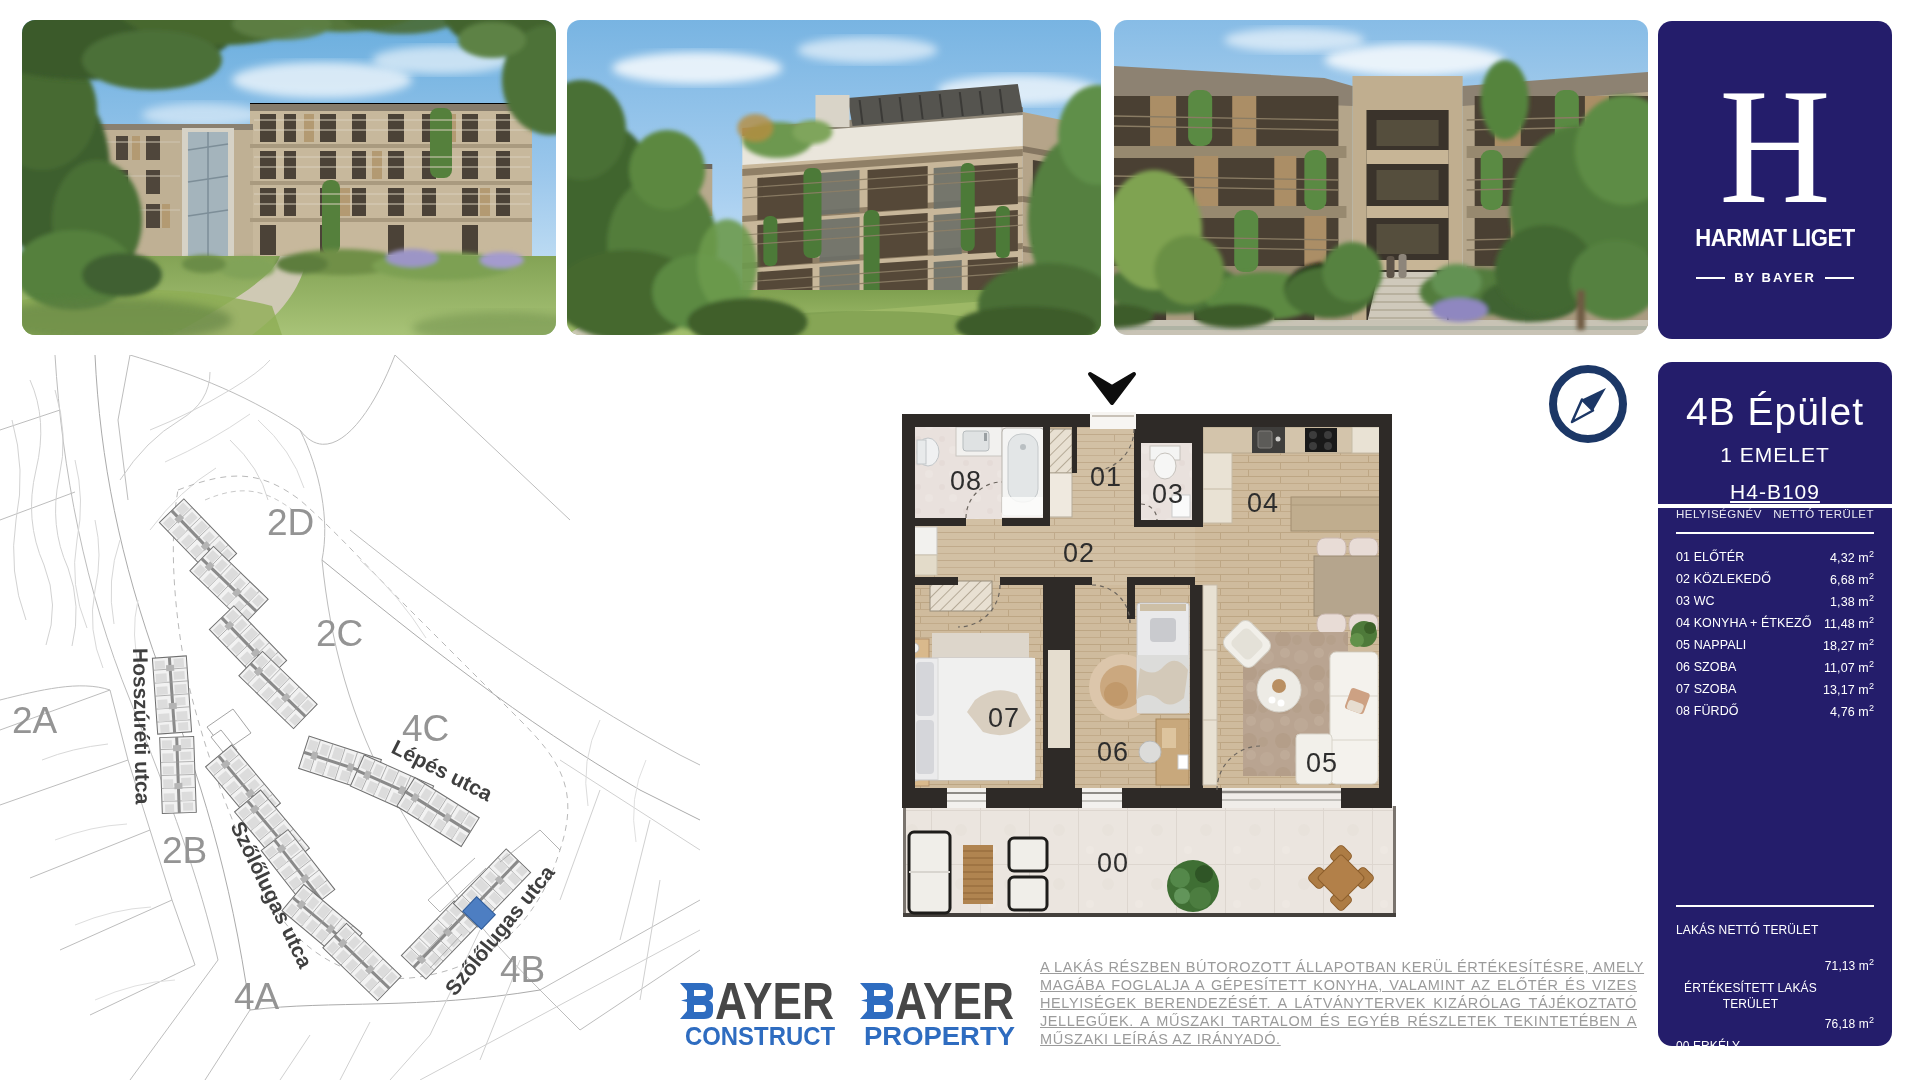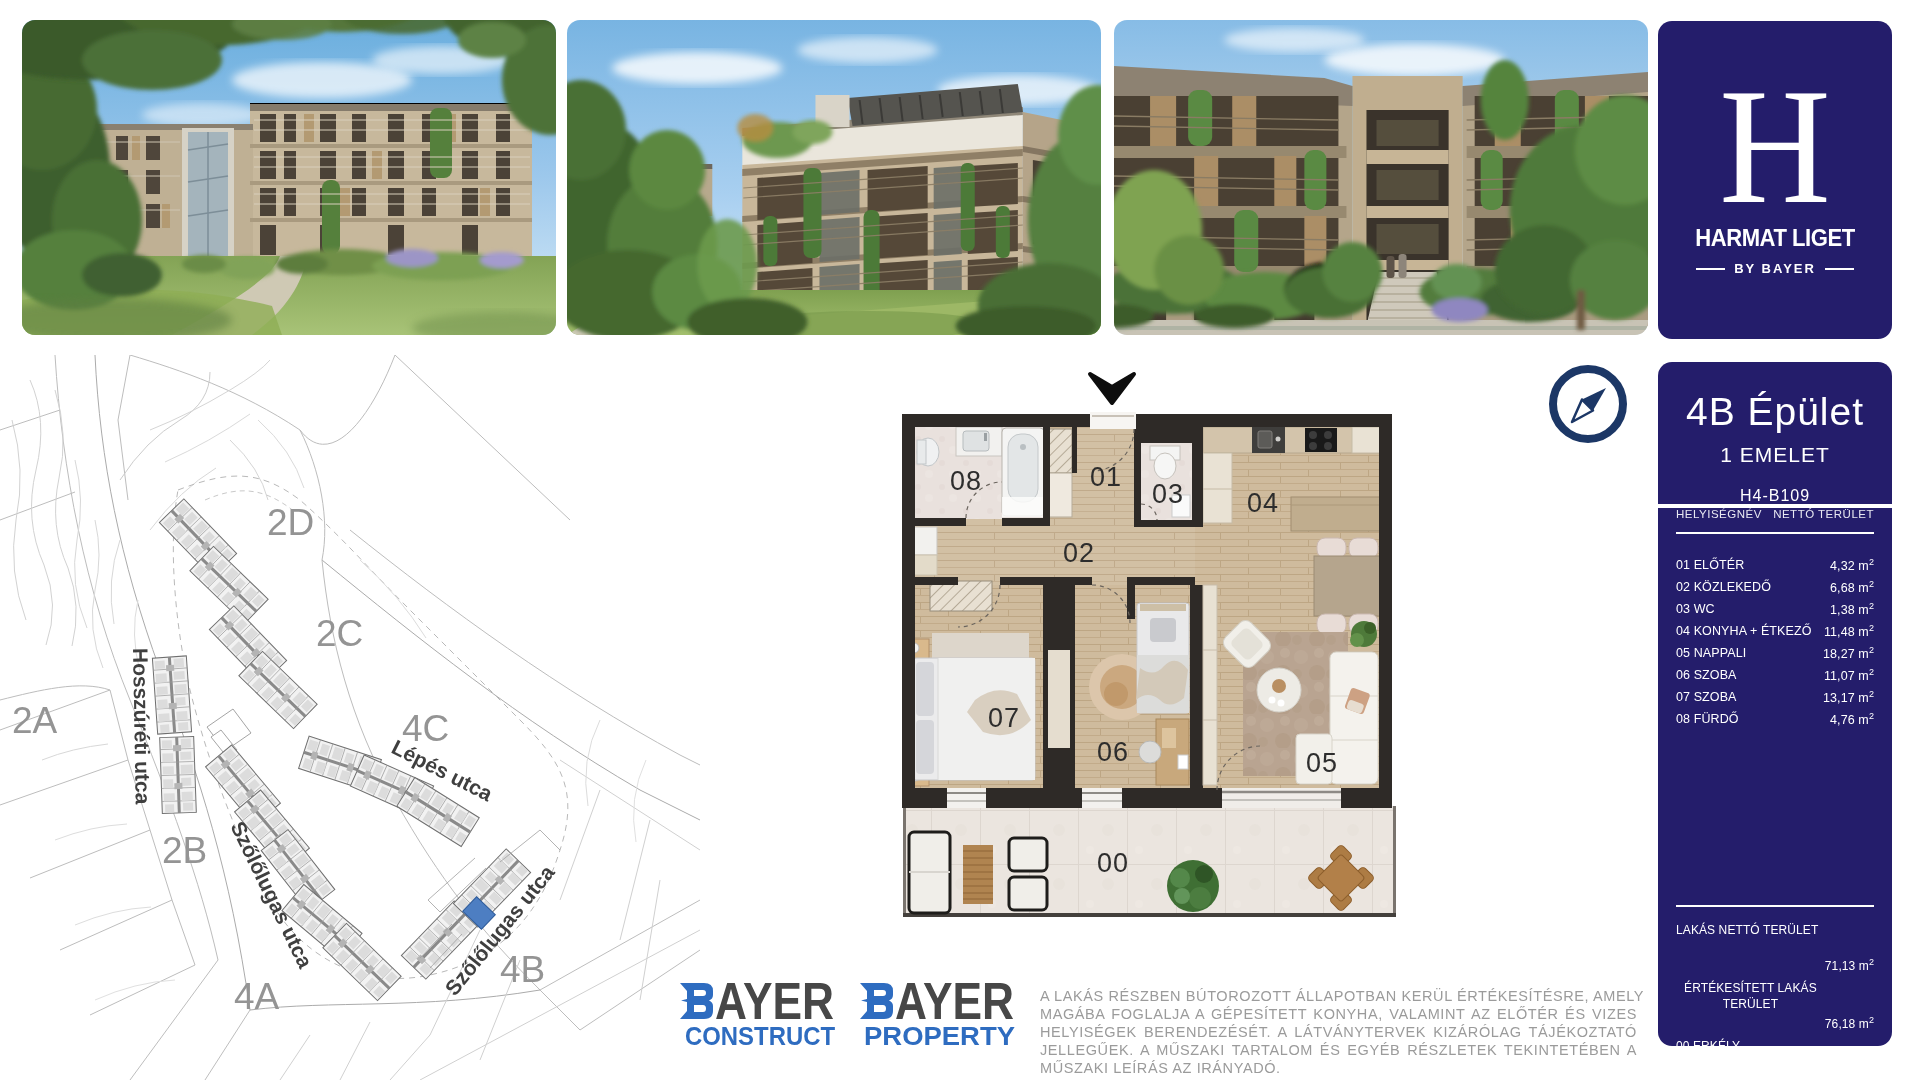--- a/index.html
+++ b/index.html
@@ -7,43 +7,43 @@
     font-family:"Liberation Sans", sans-serif; }
   .abs { position:absolute; }
   .photo { position:absolute; top:20px; height:315px; width:534px;
     border-radius:13px; overflow:hidden; }
   .photo svg { display:block; width:100%; height:100%; }
   #brand { left:1658px; top:21px; width:234px; height:318px; border-radius:14px;
     background:#241d6b; color:#fff; text-align:center; }
   #brand .bigH { font-family:"Liberation Serif", serif; font-size:166px; line-height:1;
     height:166px; margin-top:42px; font-weight:400; transform:scaleX(0.93); }
   #brand .hl { font-size:24.5px; font-weight:bold; letter-spacing:-0.5px; margin-top:-5px; transform:scaleX(0.9); }
-  #brand .by { font-size:13px; font-weight:bold; letter-spacing:2px; margin-top:9px;
+  #brand .by { font-size:13px; font-weight:bold; letter-spacing:2px; margin-top:18px;
     display:flex; align-items:center; justify-content:center; gap:9px; }
   #brand .by:before, #brand .by:after { content:""; width:29px; height:2px; background:#fff; }
   #info { left:1658px; top:362px; width:234px; height:684px; border-radius:14px;
     background:#241d6b; color:#fff; overflow:hidden; }
   #info .head { height:146px; border-bottom:4px solid #fff; text-align:center; }
   #info .head .t1 { font-size:39px; font-weight:400; padding-top:28px; letter-spacing:1px; }
   #info .head .t2 { font-size:21px; margin-top:9px; letter-spacing:1px; }
-  #info .head .t3 { font-size:16px; margin-top:20px; letter-spacing:1px; }
+  #info .head .t3 { font-size:21px; margin-top:13px; letter-spacing:1px;text-decoration:underline; }
   #info .tbl { padding:0 18px; }
   #info .hdr { display:flex; justify-content:space-between; font-size:11.5px;
     letter-spacing:0.5px; color:#e8e8f2; white-space:nowrap; }
   #info .rule { height:2px; background:#fff; margin-top:12px; }
   #info .row { display:flex; justify-content:space-between; font-size:12.5px;
     letter-spacing:0.1px; height:22px; align-items:center; white-space:nowrap; }
-  #info .rows { margin-top:20px; }
+  #info .rows { margin-top:12px; }
   #info .rule2 { height:2px; background:#fff; position:absolute; left:18px; right:18px; top:543px; }
   #info .bot { position:absolute; top:560px; left:18px; right:18px; font-size:12px; letter-spacing:0.1px;text-align:center; }
   #info .brow { display:flex; justify-content:space-between; margin-bottom:6px; line-height:16px; }
   #info .brow span:last-child { white-space:nowrap;margin-top:32px; }
   sup { font-size:9px; }
-  #disclaimer { left:1040px; top:987px; width:597px; color:#9b9b9b;
-    font-size:14.5px; line-height:18px; letter-spacing:0.6px; }
+  #disclaimer { left:1040px; top:958px; width:597px; color:#9b9b9b;
+    font-size:14.5px; line-height:18px; letter-spacing:0.6px;text-decoration:underline; }
   #disclaimer div { text-align:justify; text-align-last:justify; white-space:nowrap; }
   #disclaimer div.last { text-align-last:left; }
   #logos { left:678px; top:980px; width:350px; height:70px; }
 </style>
 </head>
 <body>
 
 <div class="photo" style="left:22px" id="p1">
     <svg viewBox="0 0 534 315" preserveAspectRatio="none">
   <defs>

